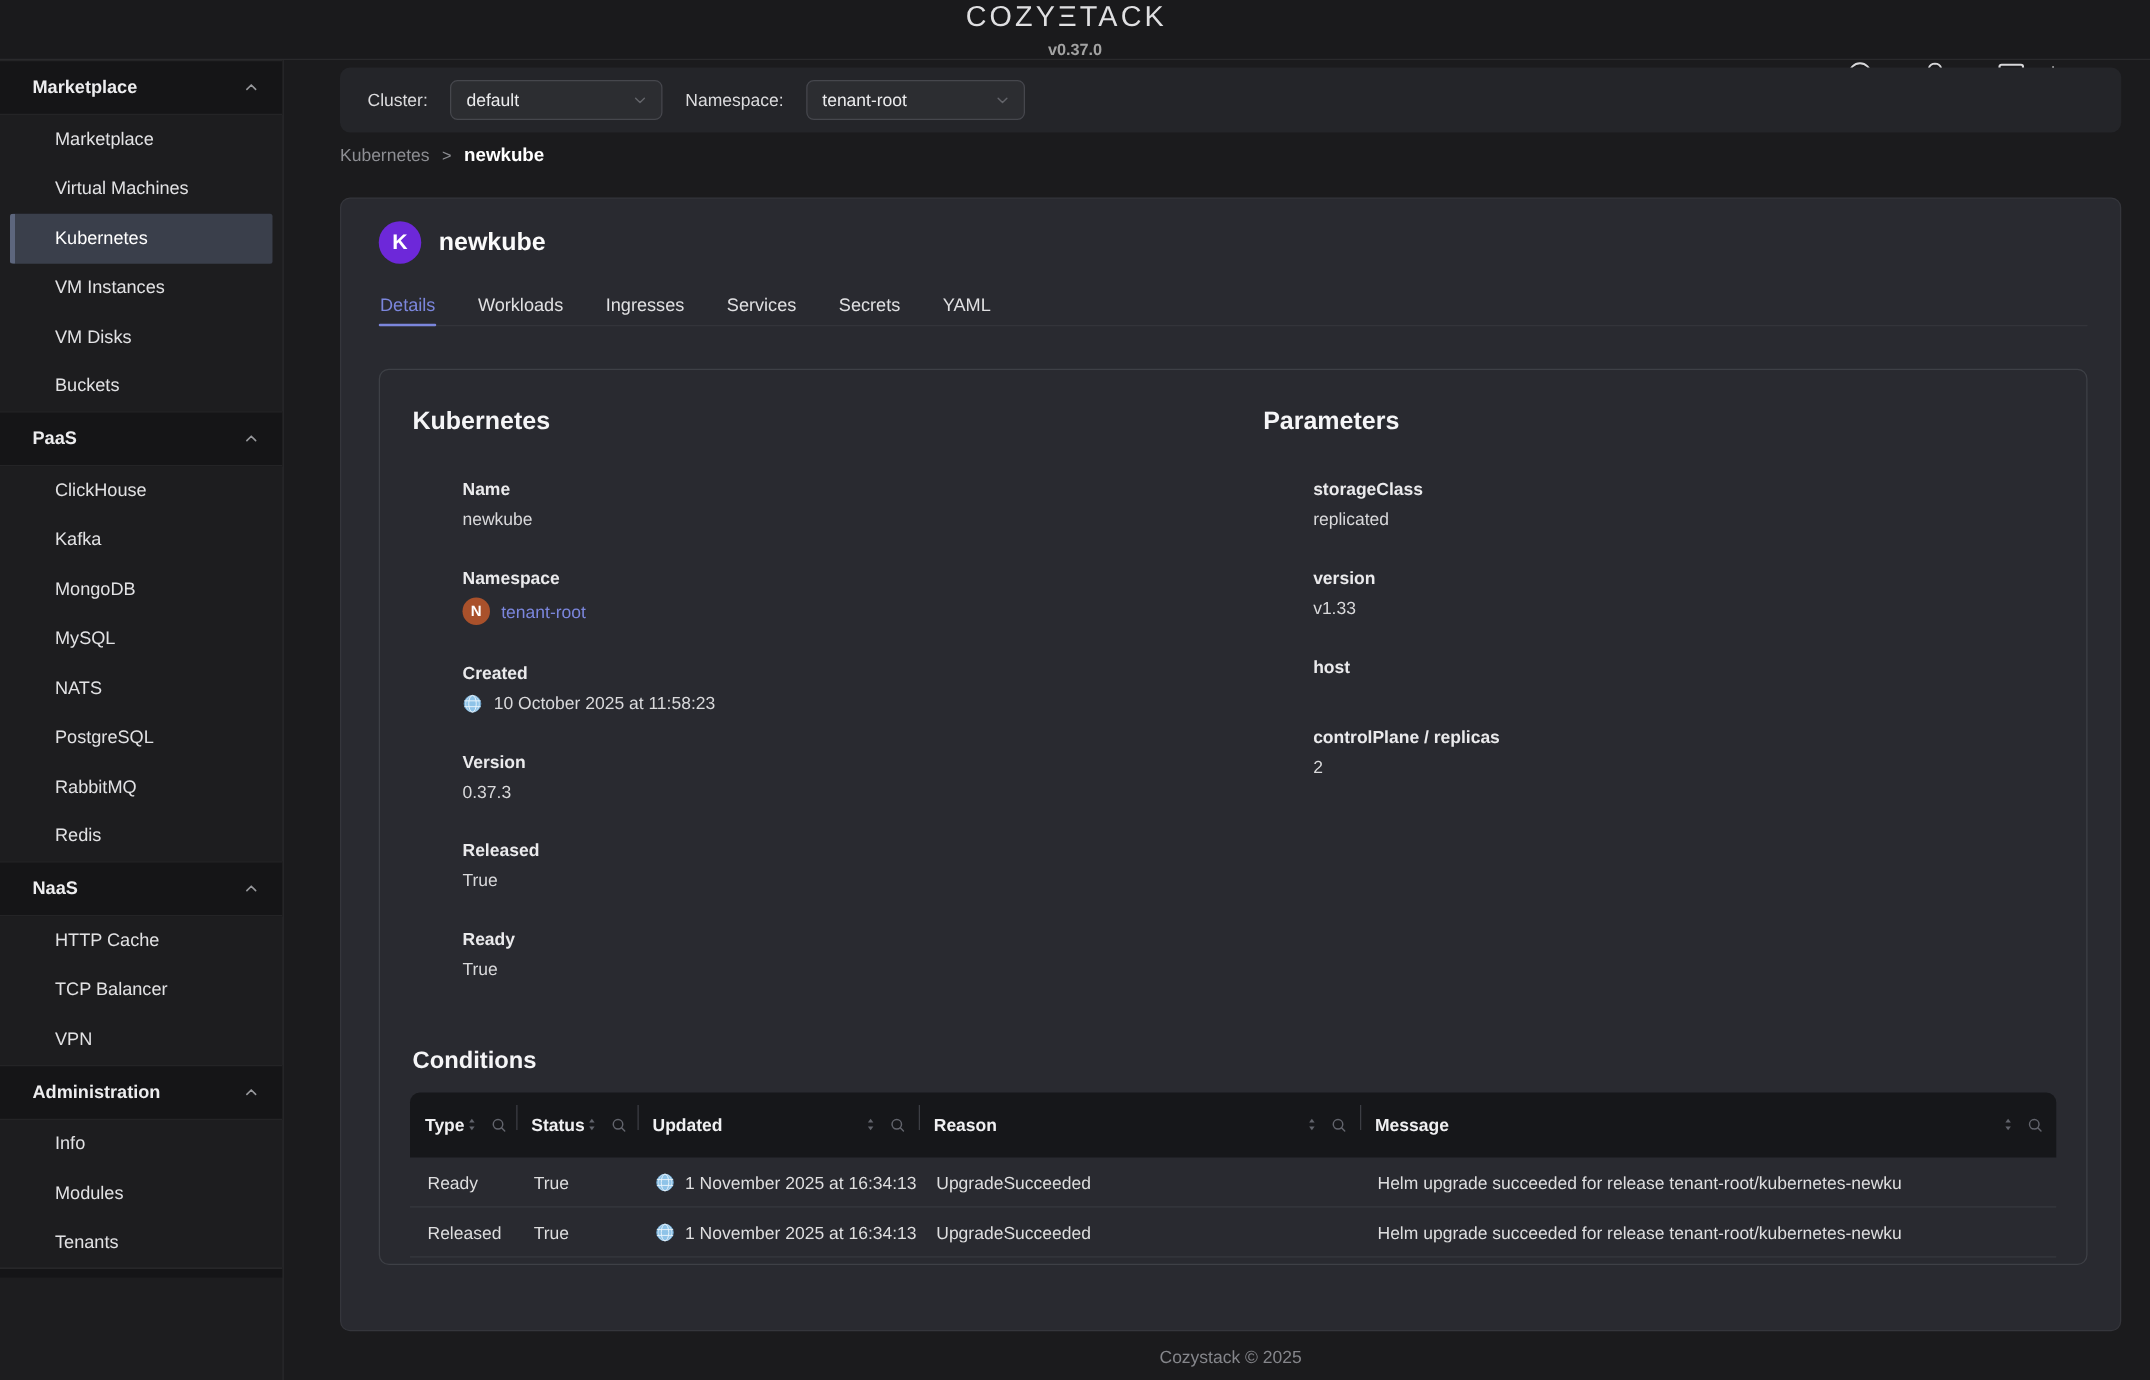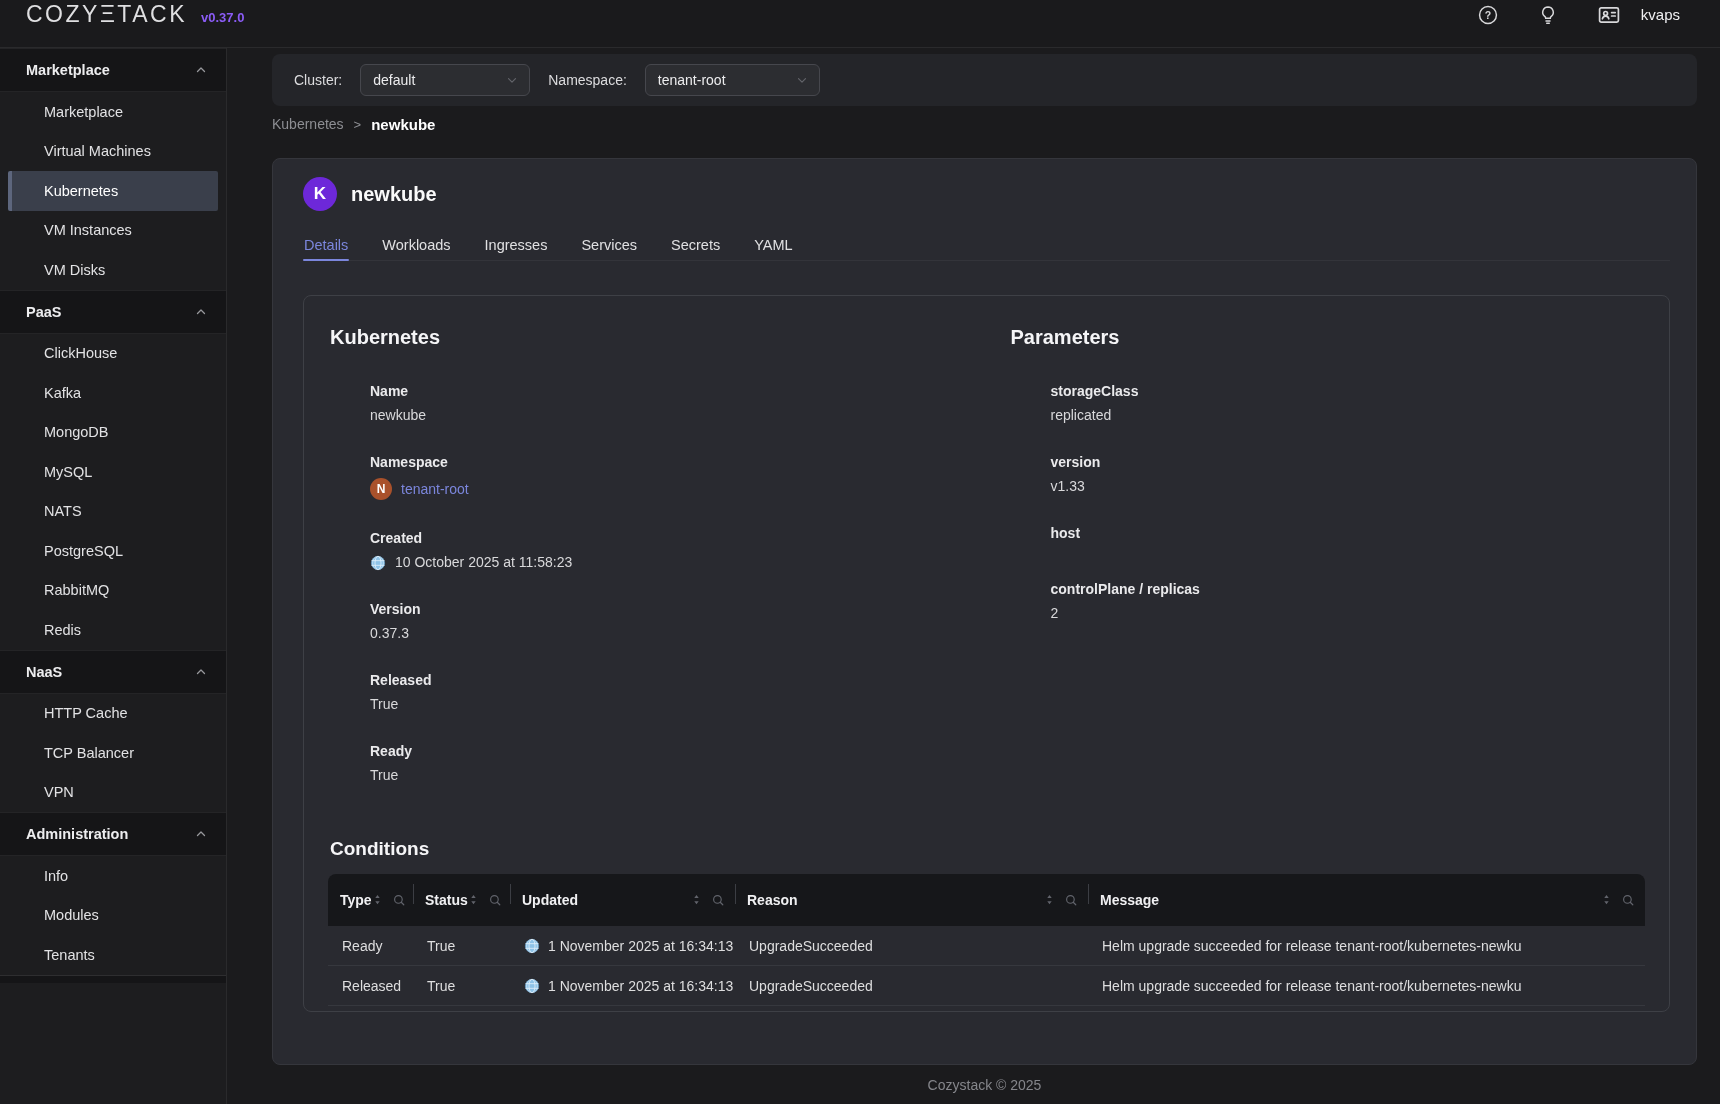--- a/index.html
+++ b/index.html
@@ -5,23 +5,23 @@
   * { margin:0; padding:0; box-sizing:border-box; }
   html,body { width:1720px; height:1104px; }
   body {
     font-family:"Liberation Sans","DejaVu Sans",sans-serif;
     background:#1b1b1d; color:#e8e8ea; overflow:hidden;
   }
   svg { display:block; }
 
   
   .topbar { height:48px; display:flex; align-items:center; background:#1a1a1c;
-            border-bottom:1px solid #2a2a2c; padding:0 40px 18px 26px; }
+            border-bottom:1px solid #2a2a2c; padding:0 40px 18px 26px;flex-direction:column; }
   .logo { font-size:23px; letter-spacing:2.5px; color:#dfdfe1; font-weight:400; cursor:pointer; }
-  .version { font-size:13px; font-weight:700; color:#8b5cf6; margin-left:14px; margin-top:5px; }
+  .version { font-size:13px; font-weight:700; color:#a3a3a3; margin-left:14px; margin-top:5px; }
   .topbar-right { margin-left:auto; display:flex; align-items:center; gap:38px; }
   .icon-btn { width:22px; height:22px; color:#d8d8da; cursor:pointer; }
   .user { display:flex; align-items:center; gap:20px; font-size:15px; color:#f0f0f2; cursor:pointer; }
   .user .icon-btn { width:24px; height:24px; }
 
   
   .shell { display:flex; height:1056px; }
 
   
   .sidebar { width:227px; flex-shrink:0; background:#1d1d1f; border-right:1px solid #2a2a2c; overflow:hidden; }
@@ -164,20 +164,23 @@
       </div>
     <div class="nav-item selected">
         <span>Kubernetes</span>
       </div>
     <div class="nav-item">
         <span>VM Instances</span>
       </div>
     <div class="nav-item">
         <span>VM Disks</span>
       </div>
+    <div class="nav-item">
+        <span>Buckets</span>
+      </div>
 
     <div class="nav-group-header">
       <span>PaaS</span>
       <span class="chev">
         <svg viewBox="0 0 24 24" fill="none" stroke="currentColor" stroke-width="2.2" stroke-linecap="round" stroke-linejoin="round">
             <polyline points="6,14.5 12,8.5 18,14.5"></polyline>
           </svg>
       </span>
     </div>
     <div class="nav-item">

